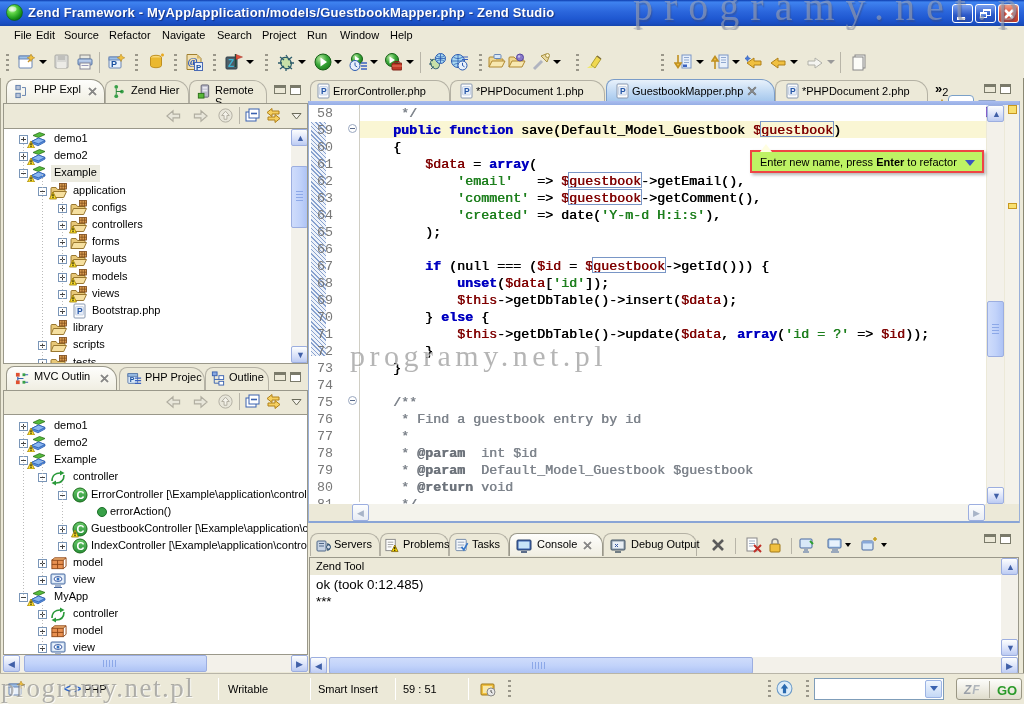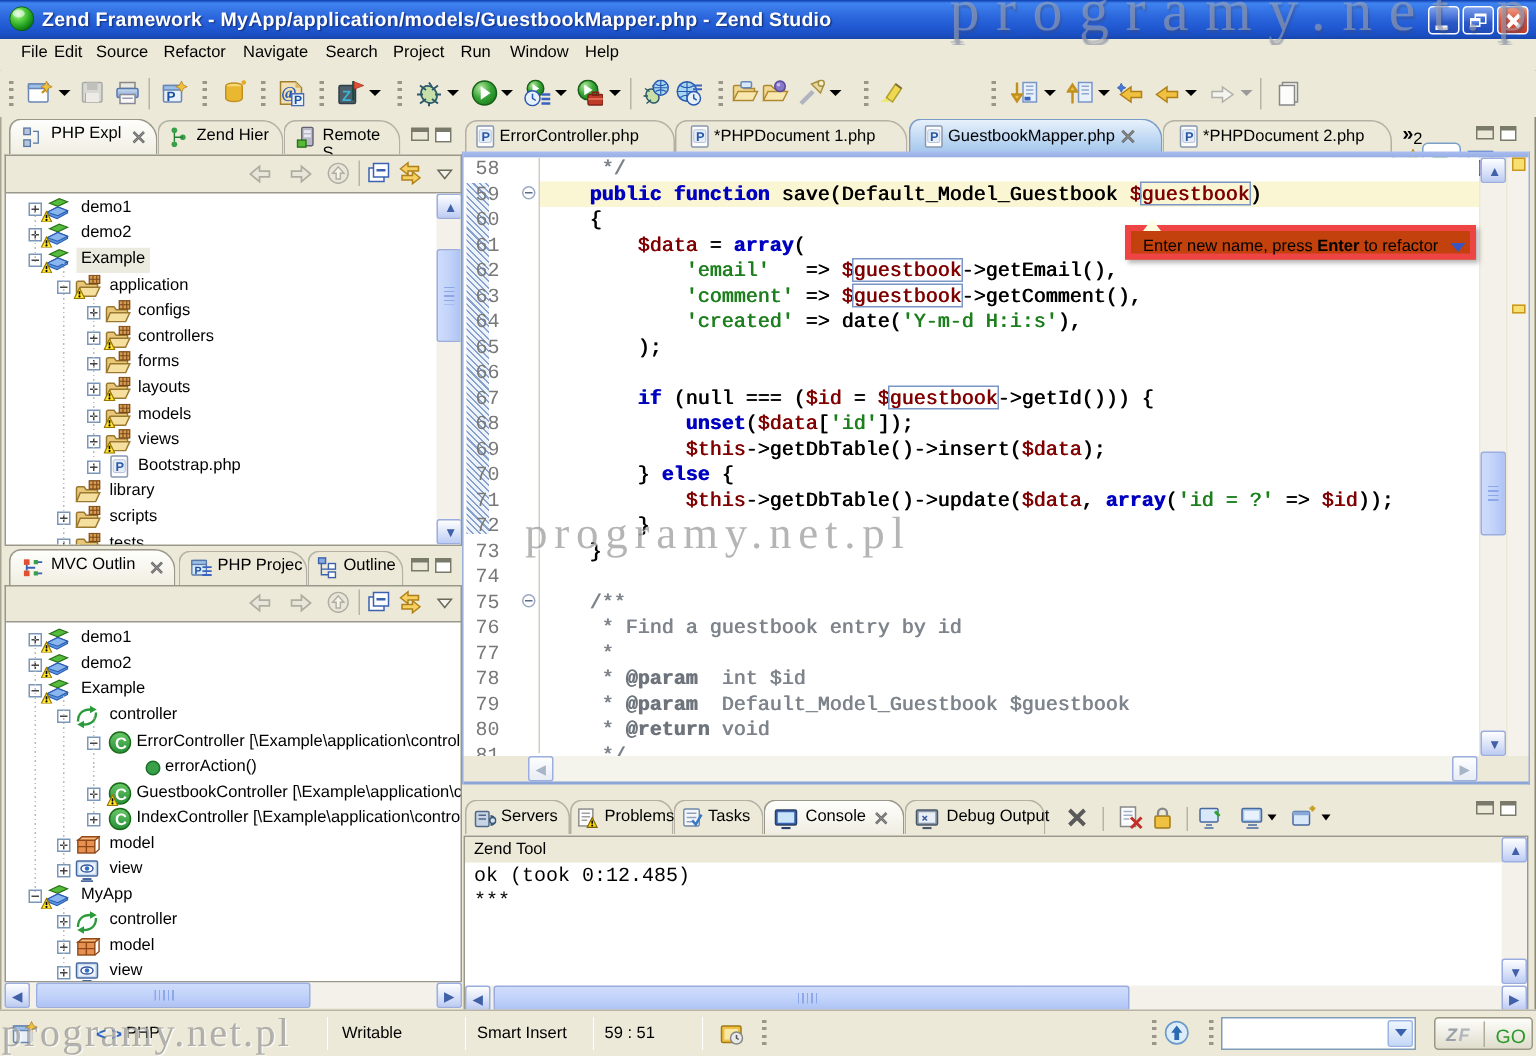--- a/index.html
+++ b/index.html
@@ -908,21 +908,21 @@
   <div class="sbh" style="left:352px;top:504px;width:633px;height:17px;background:#f4f3ec">
     <div class="sbbtn" style="left:0;top:0;background:linear-gradient(#fdfefe,#e8ecf4)"></div>
       <div class="arr" style="left:5px;top:4px;color:#a8b4c8">◀</div>
     <div class="sbbtn" style="right:0;top:0;background:linear-gradient(#fdfefe,#e8ecf4)"></div>
       <div class="arr" style="right:5px;top:4px;color:#a8b4c8">▶</div>
   </div>
   <div class="abs" style="left:309px;top:521px;width:711px;height:2px;background:#8aa5d6"></div>
   <div class="abs" style="left:308px;top:101px;width:1px;height:422px;background:#9ab0d8"></div>
   <div class="abs" style="left:1019px;top:101px;width:1px;height:422px;background:#9ab0d8"></div>
 
-  <div class="abs" style="left:750px;top:150px;width:234px;height:23px;background:#c2410c;border:4px solid #ef4444;box-shadow:2px 2px 3px rgba(90,90,90,0.45)">
+  <div class="abs" style="left:750px;top:150px;width:234px;height:23px;background:#bef264;border:2px solid #ef4444;box-shadow:2px 2px 3px rgba(90,90,90,0.45)">
     <div class="abs" style="left:8px;top:-8px;width:0;height:0;border-left:6px solid transparent;border-right:6px solid transparent;border-bottom:8px solid #fffee1"></div>
     <div class="abs" style="left:8px;top:4px;font-size:11px">Enter new name, press <b>Enter</b> to refactor</div>
     <div class="abs" style="left:213px;top:8px;width:0;height:0;border-left:5px solid transparent;border-right:5px solid transparent;border-top:6px solid #3a55c0"></div>
   </div>
   <div id="console-panel">
 
     <div class="abs" style="left:1px;top:3px;width:70px;height:23px;border:1px solid #b4b1a4;border-bottom:none;border-radius:8px 12px 0 0"></div>
     <svg class="abs" style="left:7px;top:8px" width="15" height="15" viewBox="0 0 15 15">
         <use href="#serversico"></use>
       </svg>
@@ -981,21 +981,21 @@
         <rect x="1" y="4" width="11" height="2.5" fill="#88a8d8"></rect>
         <path d="M12 2 h4 M14 0 v4" stroke="#c8a020" stroke-width="1.6"></path>
       </svg>
     <div class="tarrow" style="left:572px;top:13px;border-left-width:3px;border-right-width:3px;border-top-width:4px"></div>
     <div class="abs" style="left:675px;top:4px;width:12px;height:9px;border:1px solid #7a7a6a;border-top:3px solid #7a7a6a"></div>
     <div class="abs" style="left:691px;top:4px;width:11px;height:10px;border:1px solid #7a7a6a;border-top:3px solid #7a7a6a;background:#fff"></div>
 
     <div class="abs" style="left:0;top:27px;width:710px;height:117px;background:#fff;border:1px solid #9a988a"></div>
     <div class="abs" style="left:1px;top:28px;width:708px;height:17px;background:#ECE9D8"></div>
     <div class="abs" style="left:7px;top:30px;font-size:11px">Zend Tool</div>
-    <div class="abs" style="left:7px;top:46px;font-family:Liberation Mono, monospace;font-size:13.33px;line-height:17px;white-space:pre">ok (took 0:12.485)
+    <div class="abs" style="left:7px;top:46px;font-family:Liberation Sans, sans-serif;font-size:13.33px;line-height:17px;white-space:pre">ok (took 0:12.485)
 ***</div>
     <div class="sbv" style="left:692px;top:28px;width:17px;height:98px">
       <div class="sbbtn" style="left:0;top:0"></div>
         <div class="arr" style="left:5px;top:4px">▲</div>
       <div class="sbbtn" style="left:0;top:81px"></div>
         <div class="arr" style="left:5px;top:85px">▼</div>
     </div>
     <div class="sbh" style="left:1px;top:127px;width:708px;height:17px">
       <div class="sbbtn" style="left:0;top:0"></div>
         <div class="arr" style="left:5px;top:4px">◀</div>
@@ -1034,20 +1034,20 @@
         <path d="M8 3.5 l3.5 4.5 h-2 v4.5 h-3 v-4.5 h-2z" fill="#2a6ab0"></path>
       </svg>
     <div class="tgrip" style="left:806px;top:6px"></div>
     <div class="abs" style="left:814px;top:4px;width:130px;height:22px;background:#fff;border:1px solid #7f9db9">
       <div class="abs" style="right:1px;top:1px;width:17px;height:18px;background:linear-gradient(#f0f6fe,#c4d8f6);border:1px solid #9cb4e4;border-radius:2px"></div>
       <div class="abs" style="right:5px;top:7px;width:0;height:0;border-left:4px solid transparent;border-right:4px solid transparent;border-top:5px solid #3a62b0"></div>
     </div>
     <div class="abs" style="left:956px;top:4px;width:66px;height:22px;background:linear-gradient(#fdfdfb,#e0ddcc);border:1px solid #9a9784;border-radius:3px">
       <div class="abs" style="left:7px;top:4px;font-size:12px;font-weight:bold;color:#9aa0a8;font-style:italic;letter-spacing:1px">Z<span style="color:#b0b6bc">F</span></div>
       <div class="abs" style="left:32px;top:2px;width:1px;height:17px;background:#b0ad9c"></div>
-      <div class="abs" style="left:40px;top:4px;font-size:13px;font-weight:normal;color:#2a9a2a">GO</div>
+      <div class="abs" style="left:40px;top:4px;font-size:13px;font-weight:bold;color:#2a9a2a">GO</div>
     </div>
   </div>
 
   <div class="wm" style="left:633px;top:-17px;font-size:40px;letter-spacing:11px;color:rgba(160,165,180,0.58);text-shadow:1px 2px 1px rgba(60,75,120,0.4);width:391px;overflow:hidden;white-space:nowrap">programy.net.pl</div>
   <div class="wm" style="left:350px;top:339px;font-size:30px;letter-spacing:4.5px">programy.net.pl</div>
   <div class="wm" style="left:1px;top:673px;font-size:27px;letter-spacing:1.5px">programy.net.pl</div>
 </div>
 
 </body></html>

